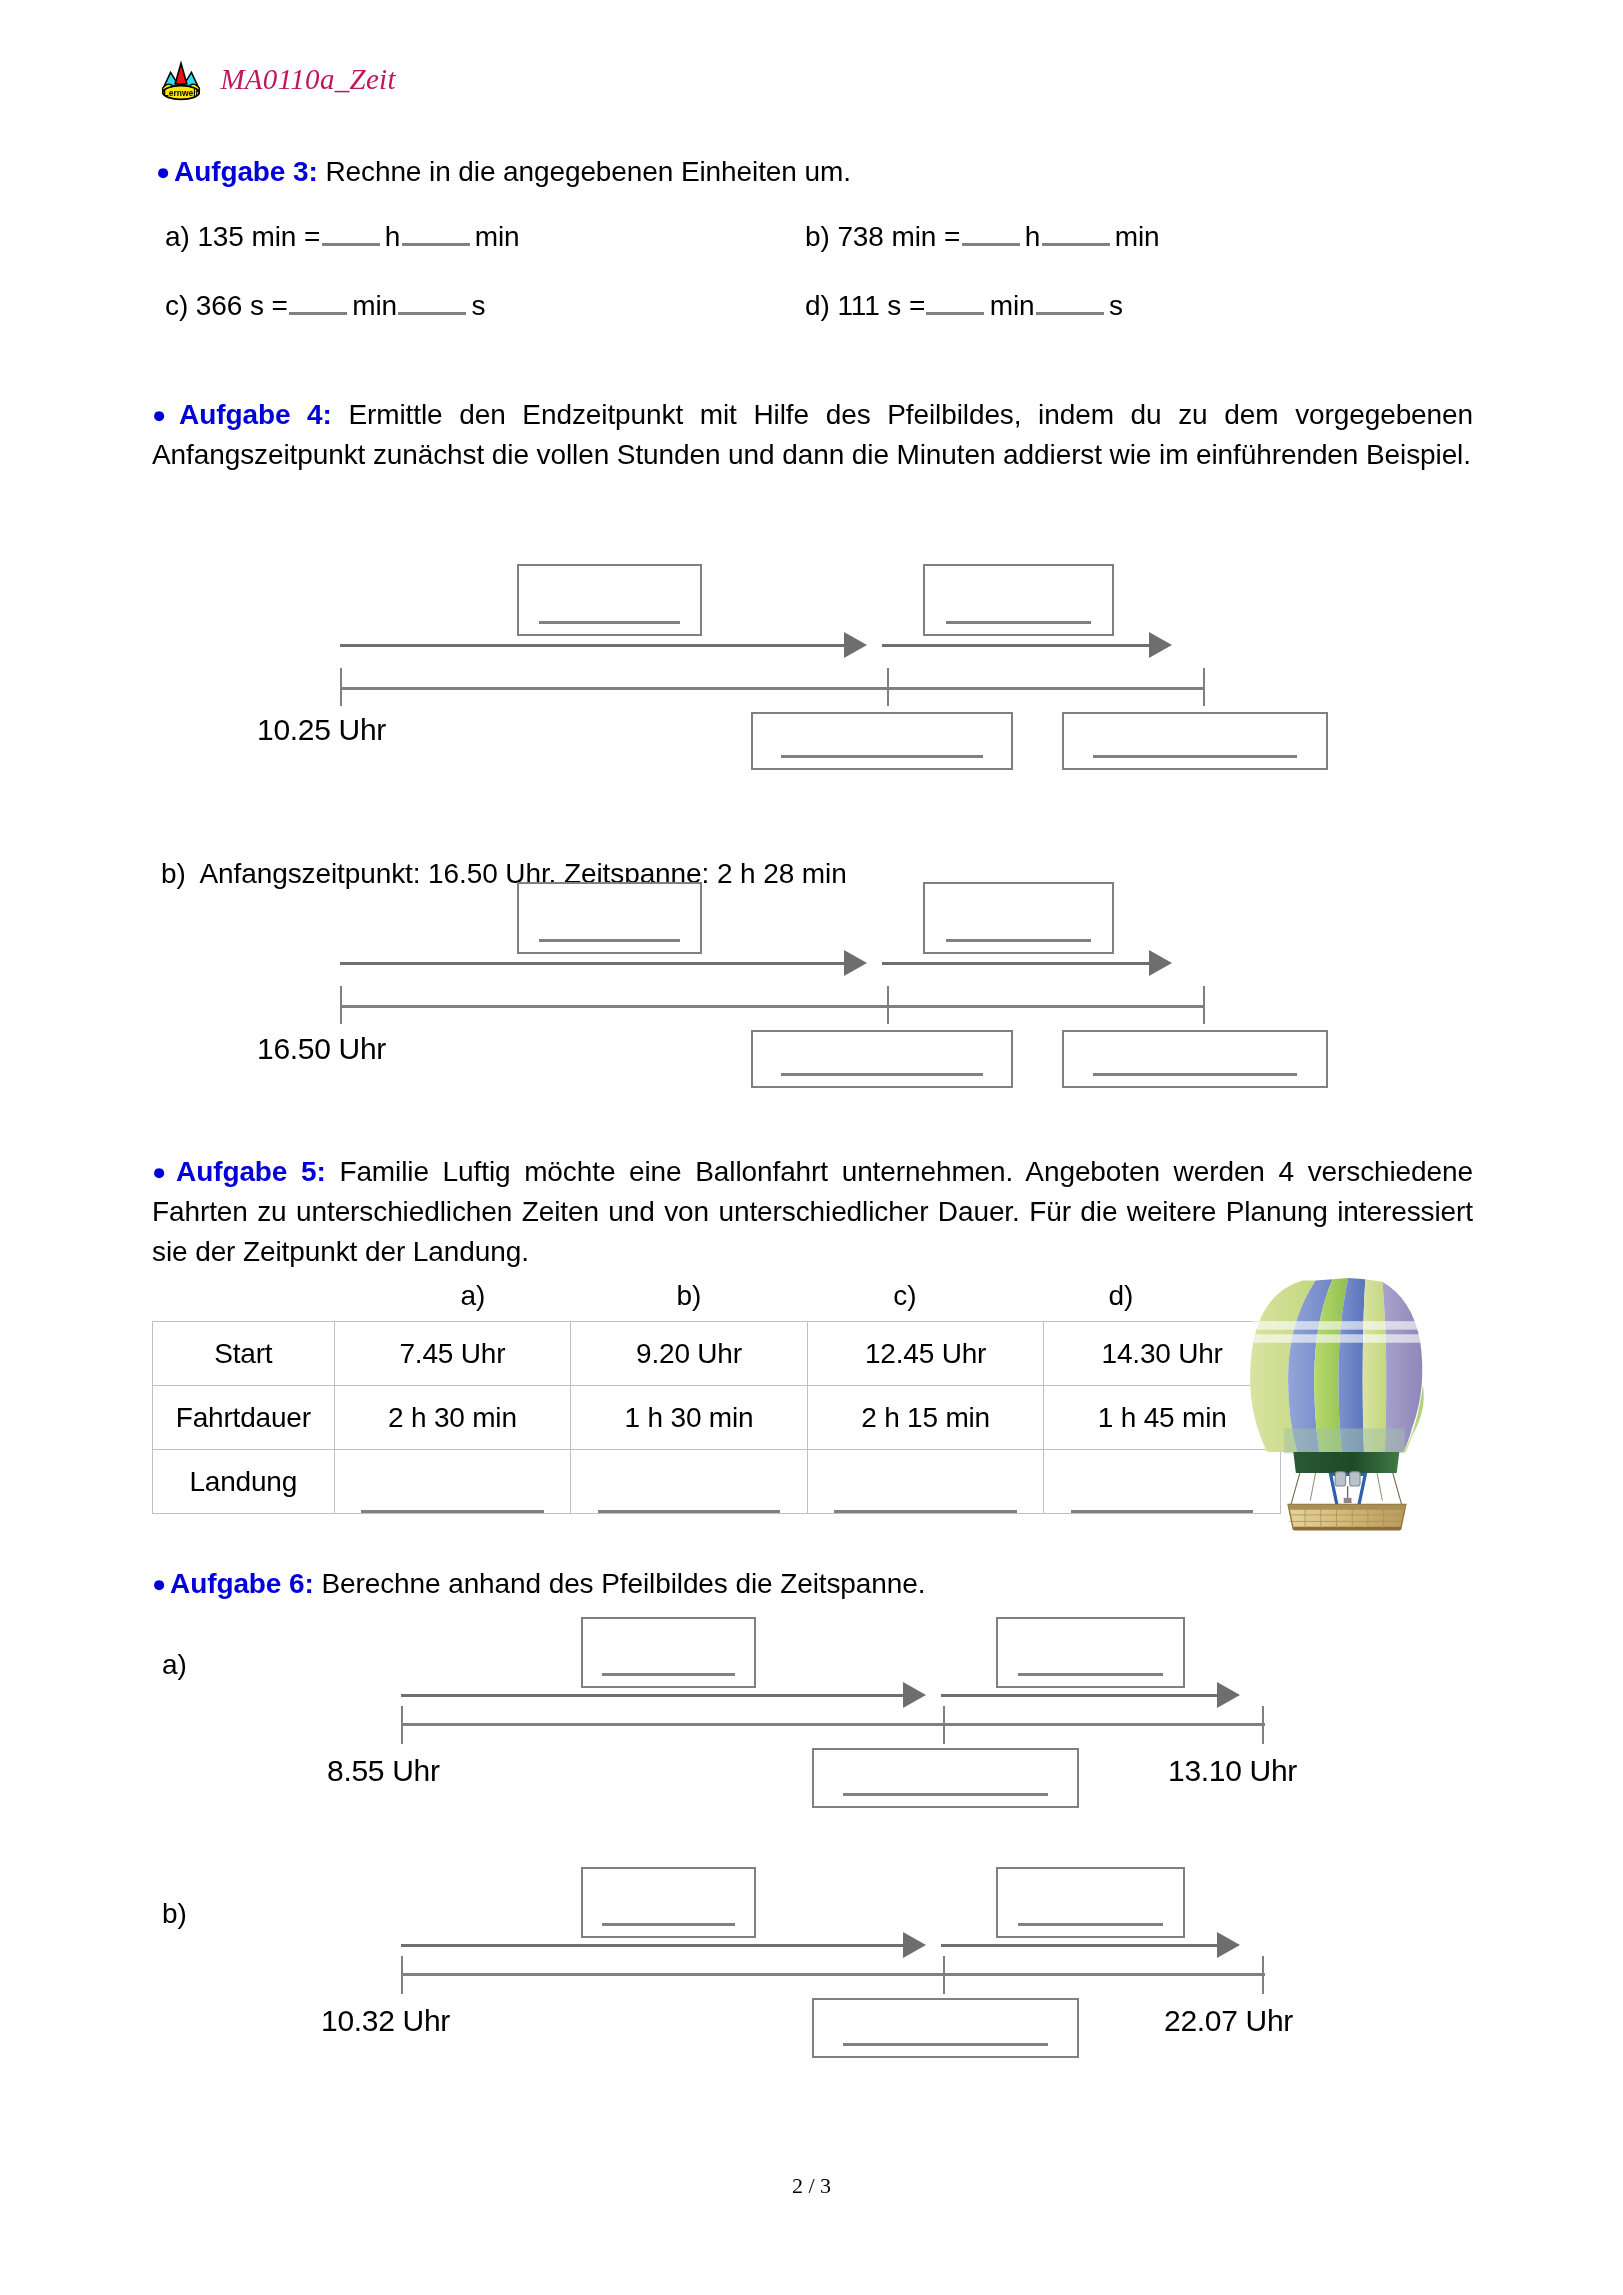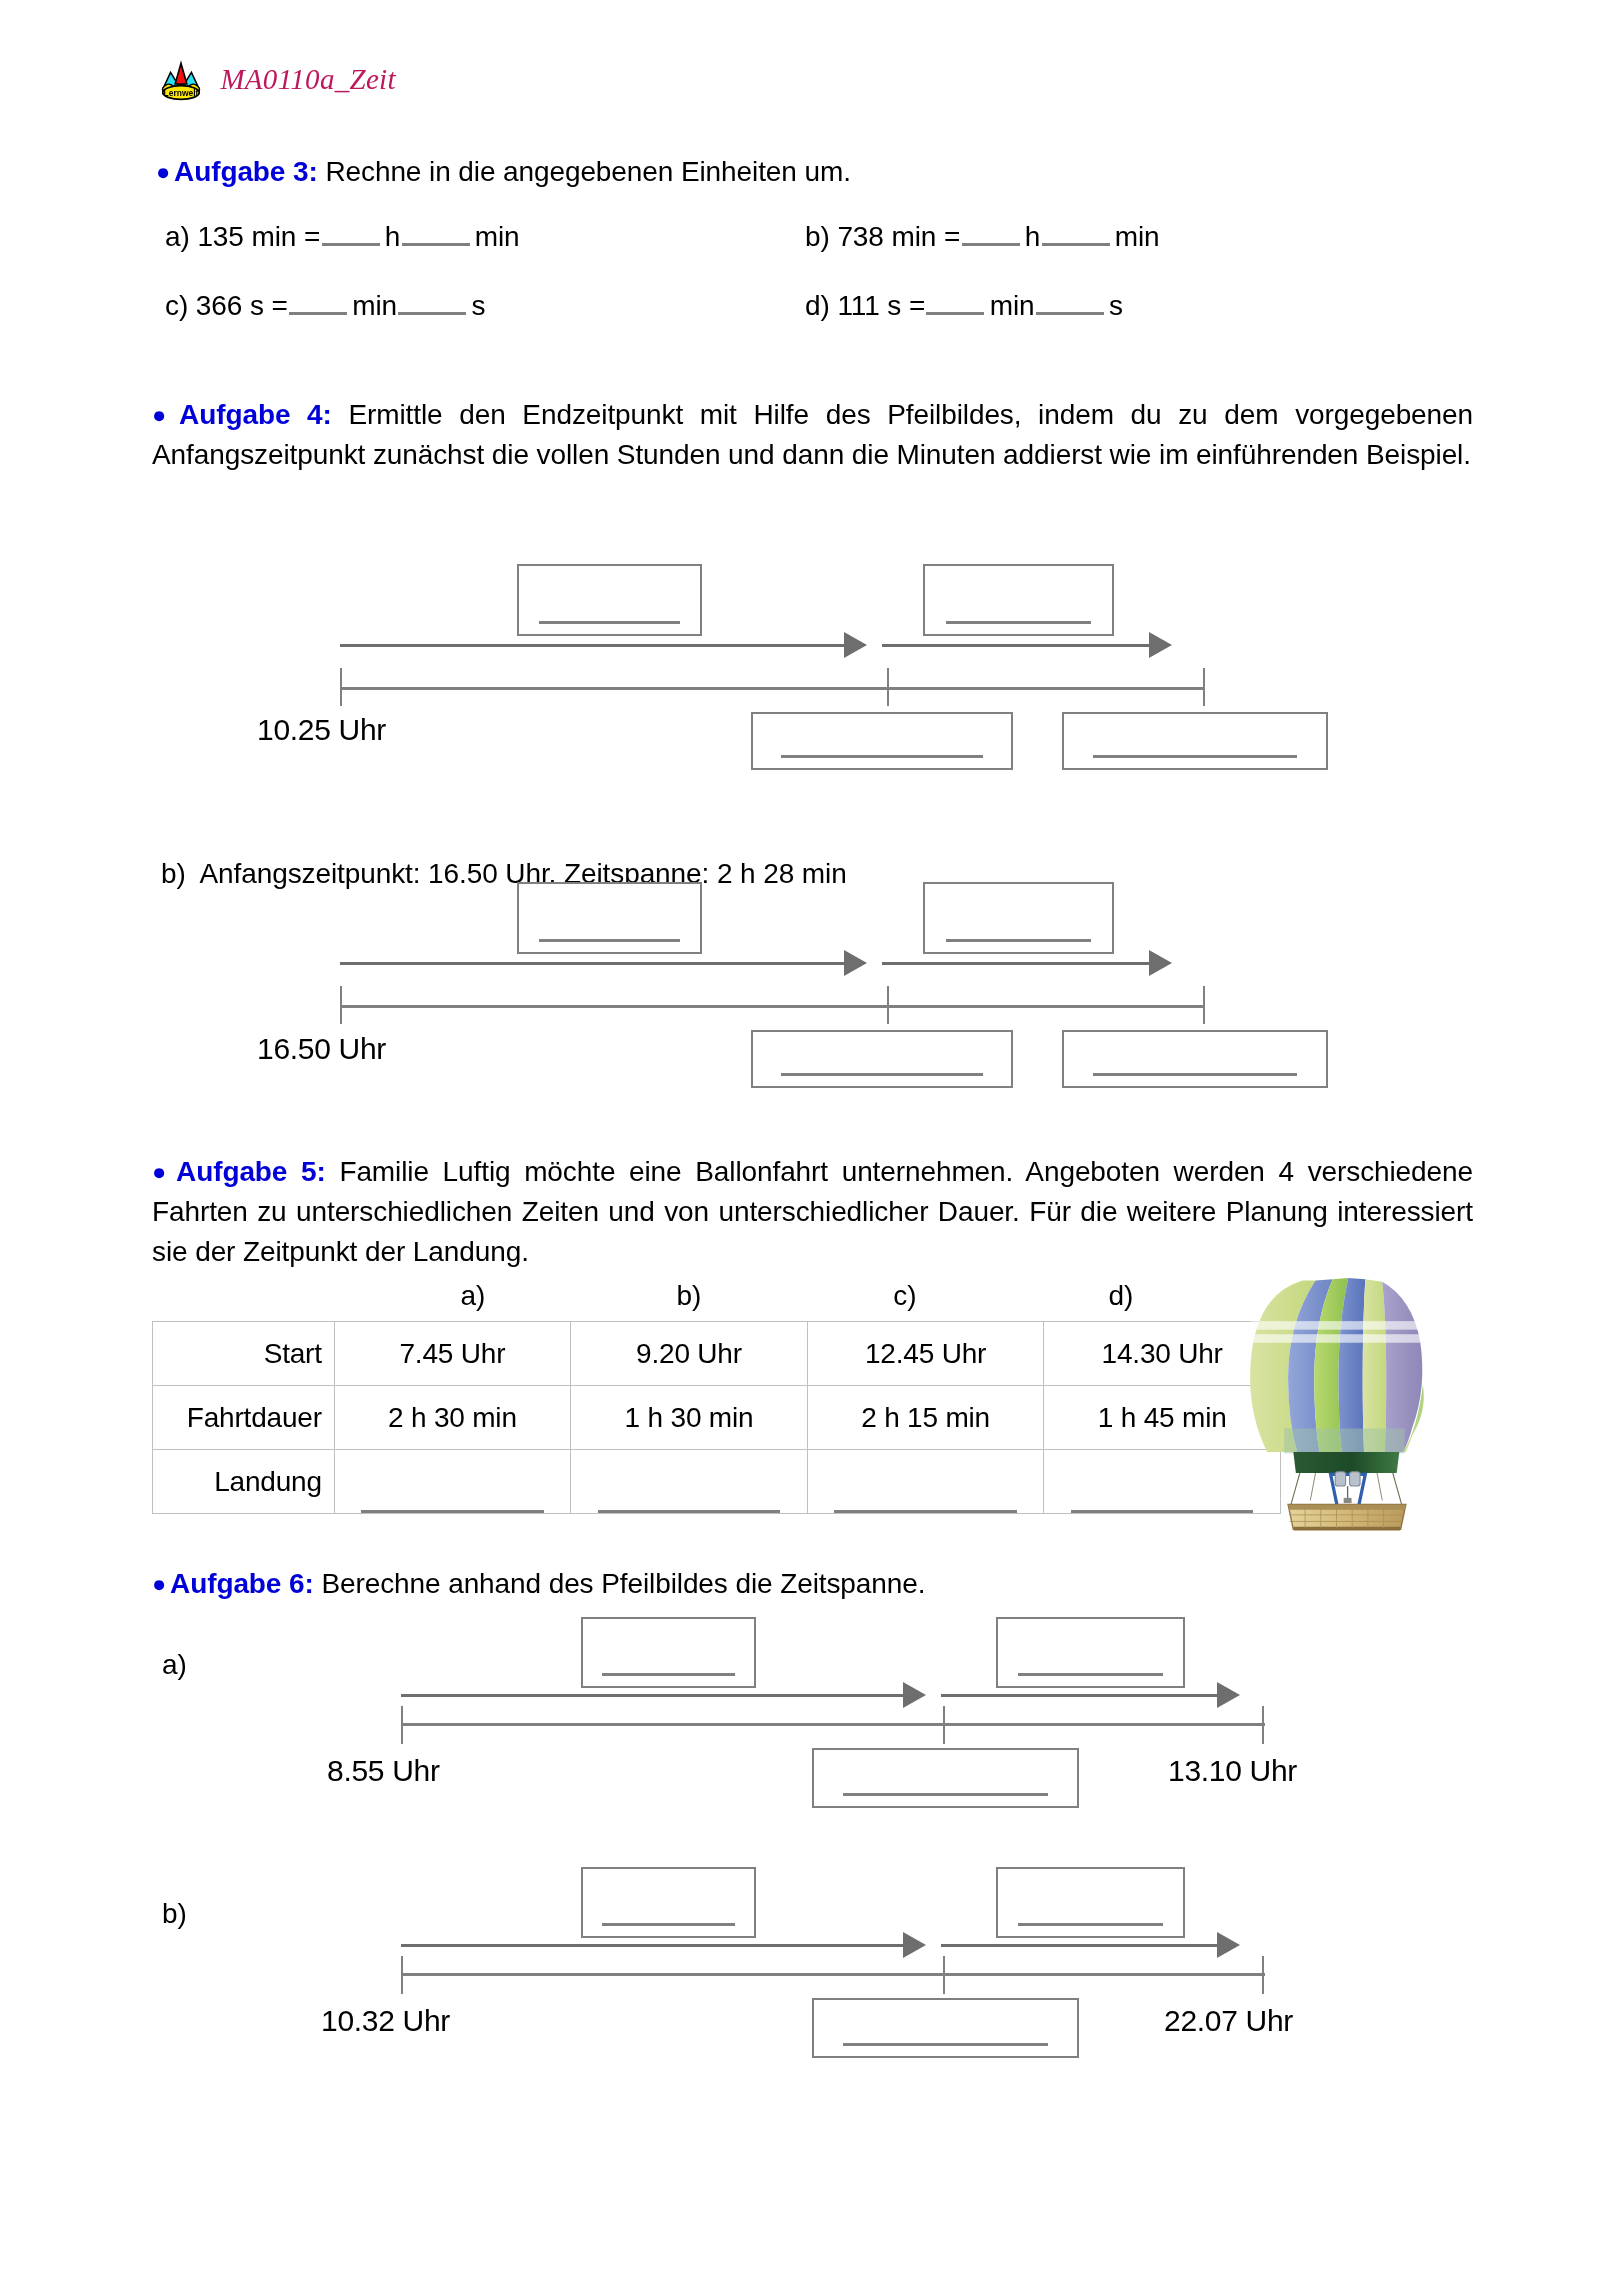--- a/index.html
+++ b/index.html
@@ -149,21 +149,21 @@
     border-collapse: collapse;
     table-layout: fixed;
   }
   table.plan td {
     border: 1.3px solid #c0c0c0;
     font-size: 28px;
     height: 63px;
     padding: 0 11.8px;
     letter-spacing: -0.2px;
   }
-  td.lbl { text-align: right; width: 157px; }
+  td.lbl { text-align: center; width: 157px; }
   td.val { text-align: center; width: 212px; }
   td.ans {
     text-align: center;
     vertical-align: bottom;
     padding-bottom: 11.8px;
   }
   td.ans .ansline {
     display: block;
     border-bottom: 3.3px solid #808080;
     width: 86%;
@@ -462,15 +462,16 @@
     <div class="tick" style="left:401px; top:1956px; height:38px;"></div>
     <div class="tick" style="left:943px; top:1956px; height:38px;"></div>
     <div class="tick" style="left:1262px; top:1956px; height:38px;"></div>
 
     <div class="time-label" style="left:321px; top:2004px;">10.32 Uhr</div>
     <div class="time-label" style="left:1164px; top:2004px;">22.07 Uhr</div>
 
     <div class="abox" style="left:812px; top:1998px; width:267px; height:60px;"></div>
   </div>
 
+  <div class="footer">2 / 3</div>
 
 </div>
 
 
 </body></html>

